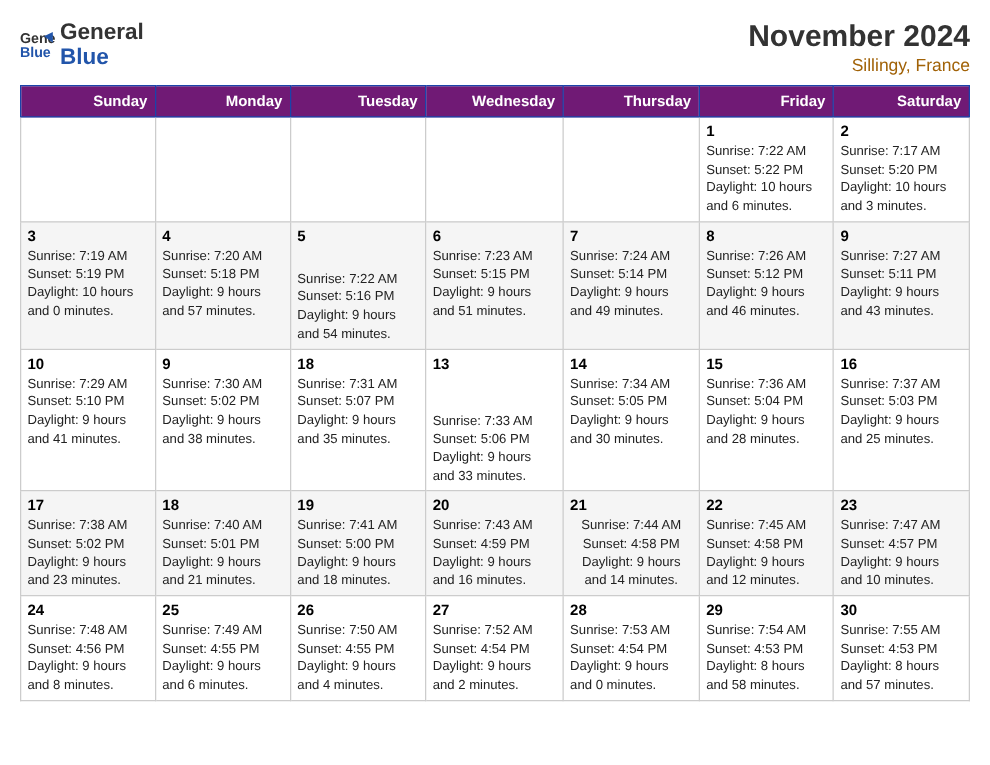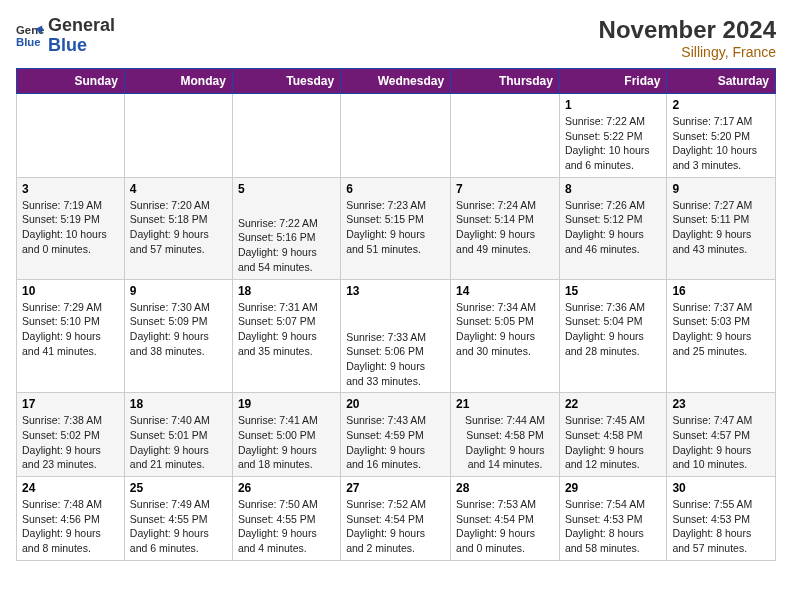--- a/index.html
+++ b/index.html
@@ -182,21 +182,21 @@
       <tr>
         <td>
           <span class="day-num">10</span>
           <div class="day-info" style="white-space: pre-line;">Sunrise: 7:29 AM
 Sunset: 5:10 PM
 Daylight: 9 hours and 41 minutes.</div>
         </td>
         <td>
           <span class="day-num">9</span>
           <div class="day-info" style="white-space: pre-line;">Sunrise: 7:30 AM
-Sunset: 5:09 PM
+Sunset: 5:02 PM
 Daylight: 9 hours and 38 minutes.</div>
         </td>
         <td>
           <span class="day-num">18</span>
           <div class="day-info" style="white-space: pre-line;">Sunrise: 7:31 AM
 Sunset: 5:07 PM
 Daylight: 9 hours and 35 minutes.</div>
         </td>
         <td>
           <span class="day-num">13</span>

